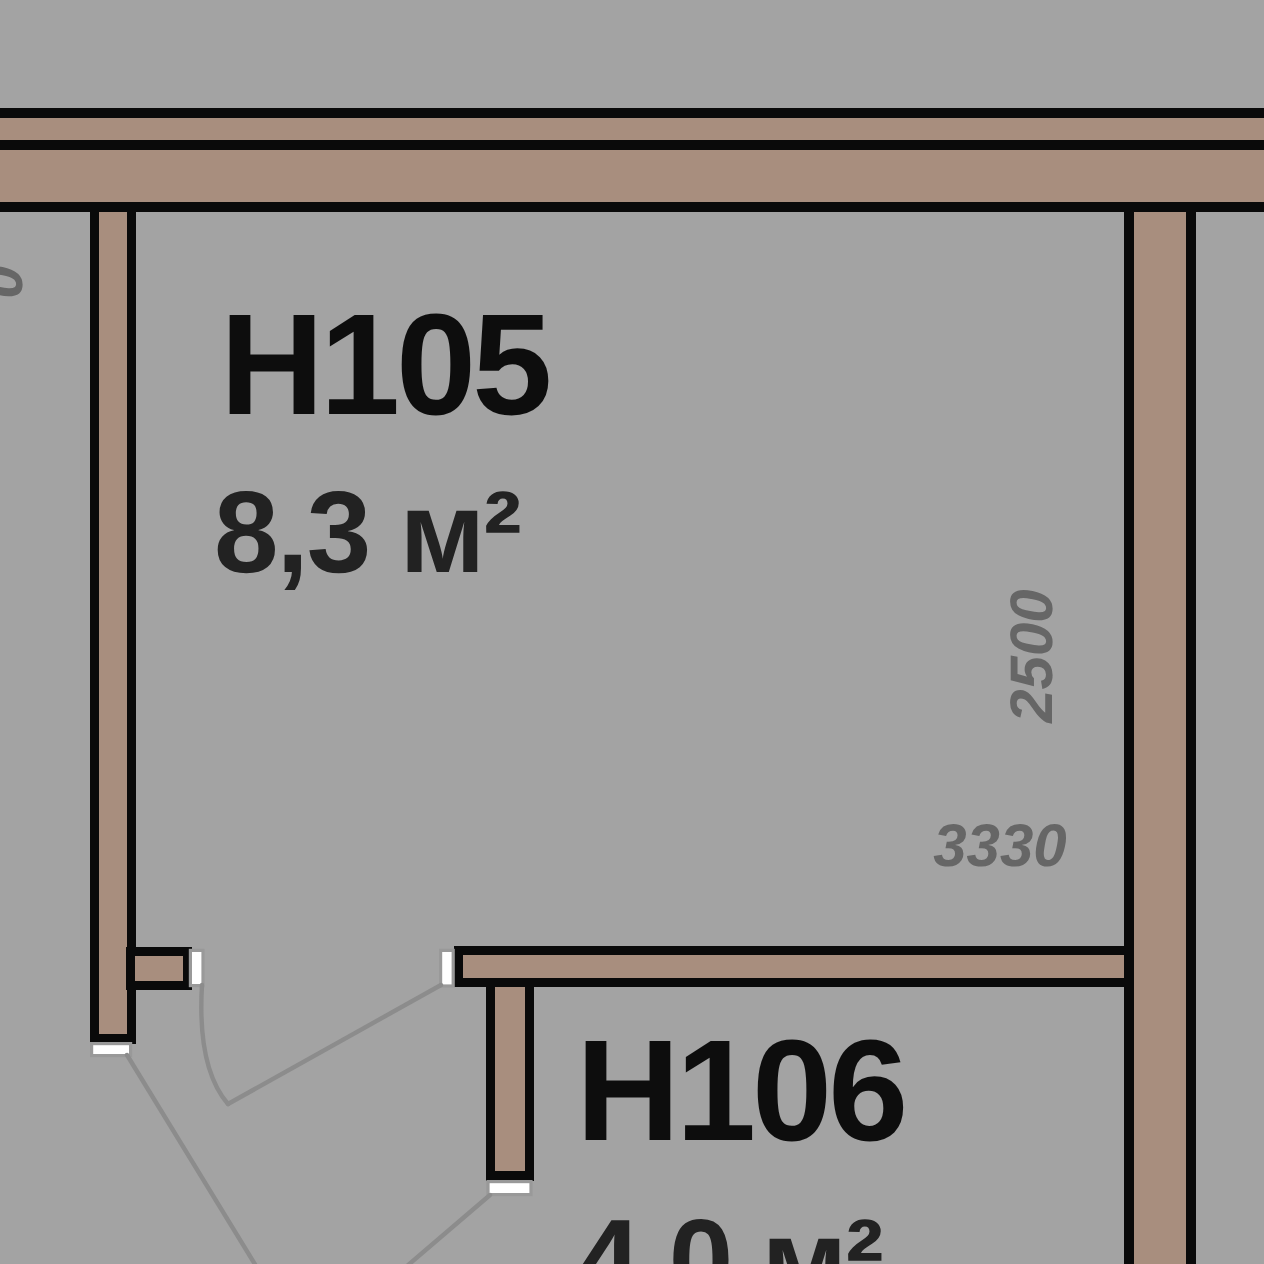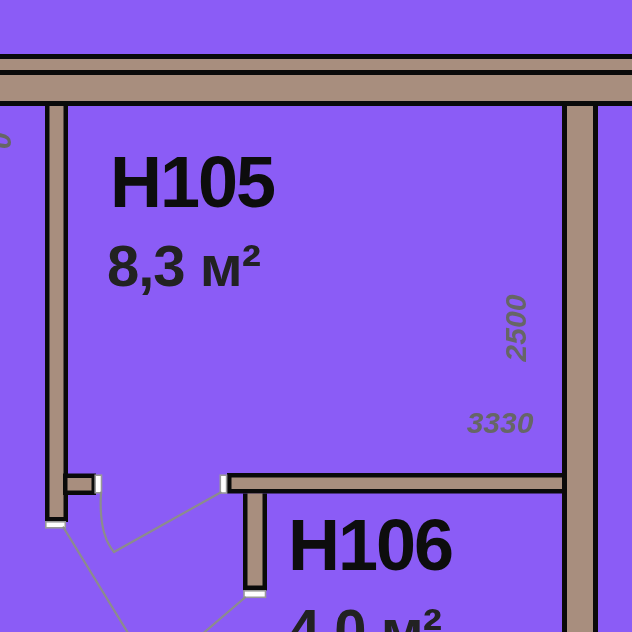--- a/index.html
+++ b/index.html
@@ -1,20 +1,20 @@
 <!DOCTYPE html>
 <html><head>
 <meta charset="utf-8">
 <style>
   html, body { margin: 0; padding: 0; background: #ffffff; }
   .stage {
     position: relative;
     width: 632px;
     height: 632px;
-    background: #8b5cf6;
+    background: #a3a3a3;
     overflow: hidden;
     font-family: "Liberation Sans", sans-serif;
   }
   svg { position: absolute; left: 0; top: 0; display: block; }
 
   .wall-black  { fill: #0a0a0a; }
   .wall-brown  { fill: #a88e7e; }
   .jamb        { fill: #ffffff; stroke: #999999; stroke-width: 1.6; }
   .door-line   { fill: none; stroke: #8c8c8c; stroke-width: 2.2;
                  stroke-linecap: round; stroke-linejoin: round; }

